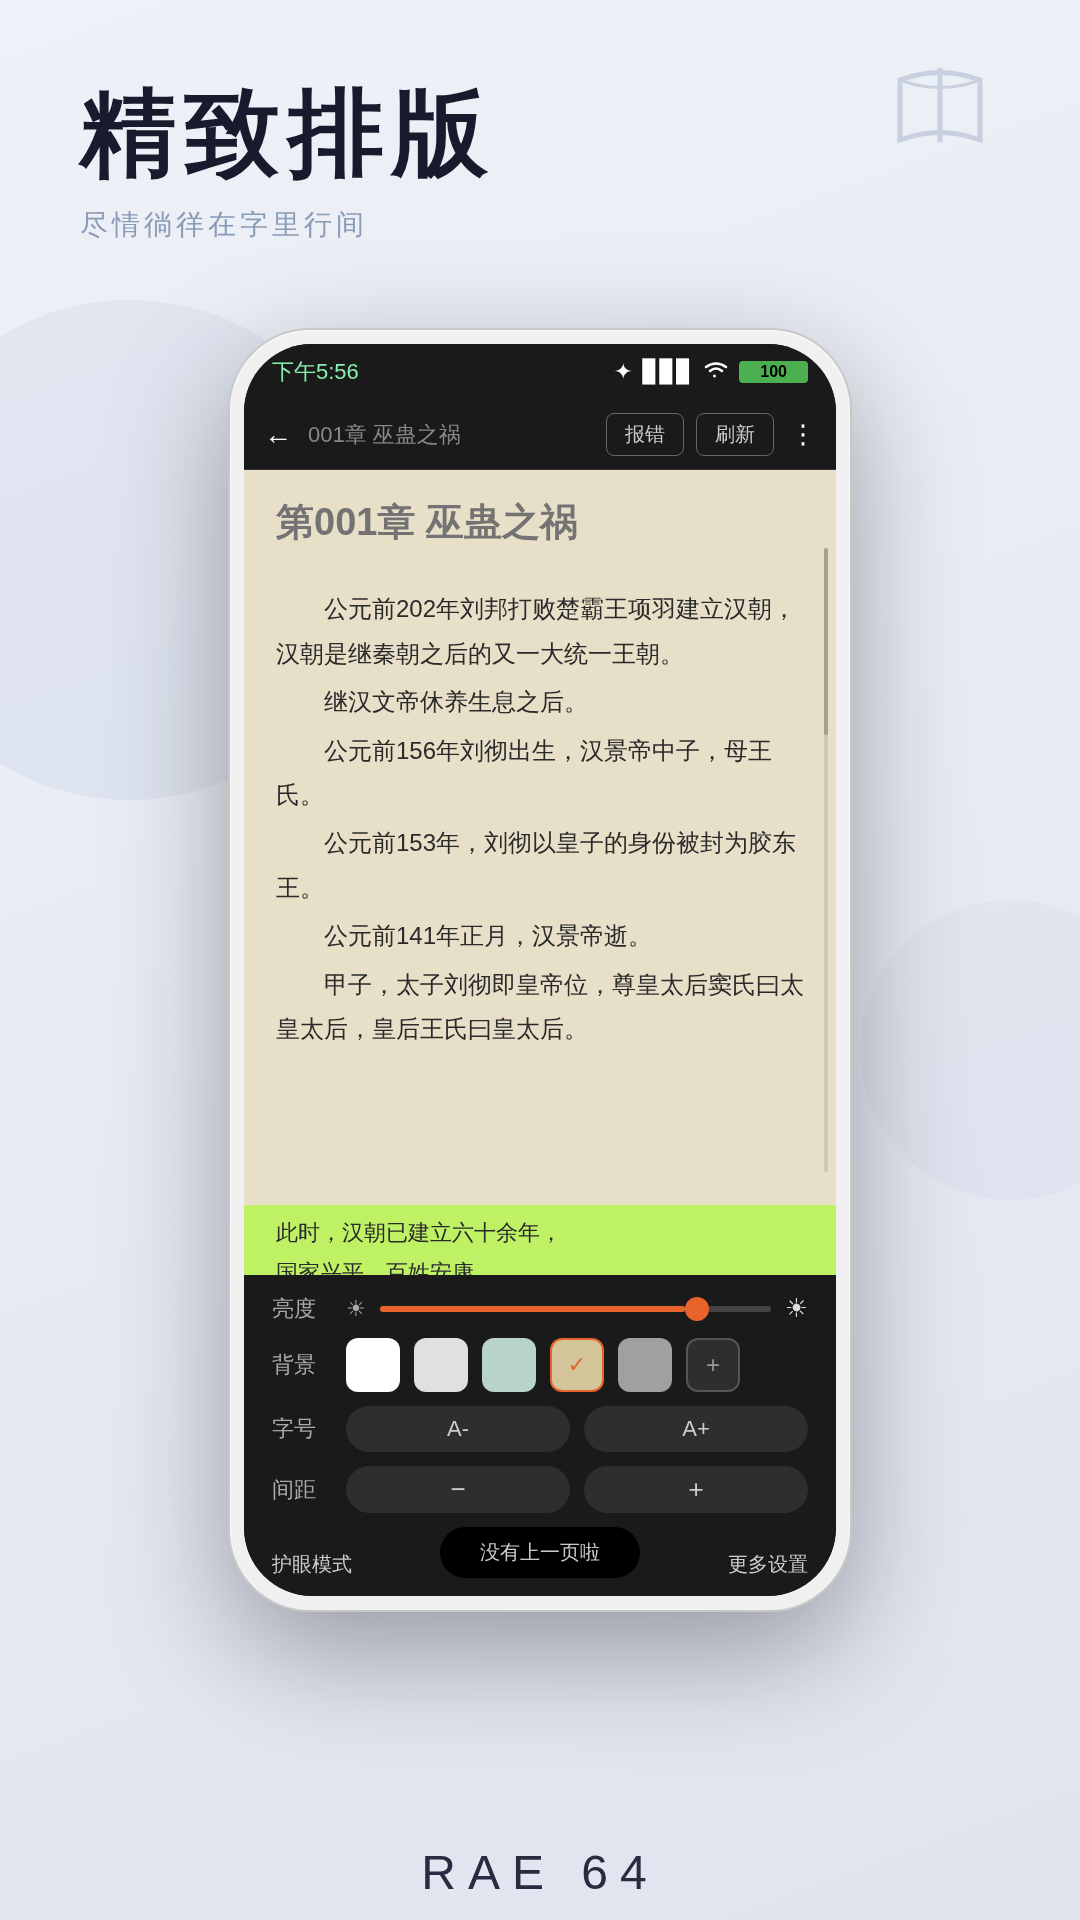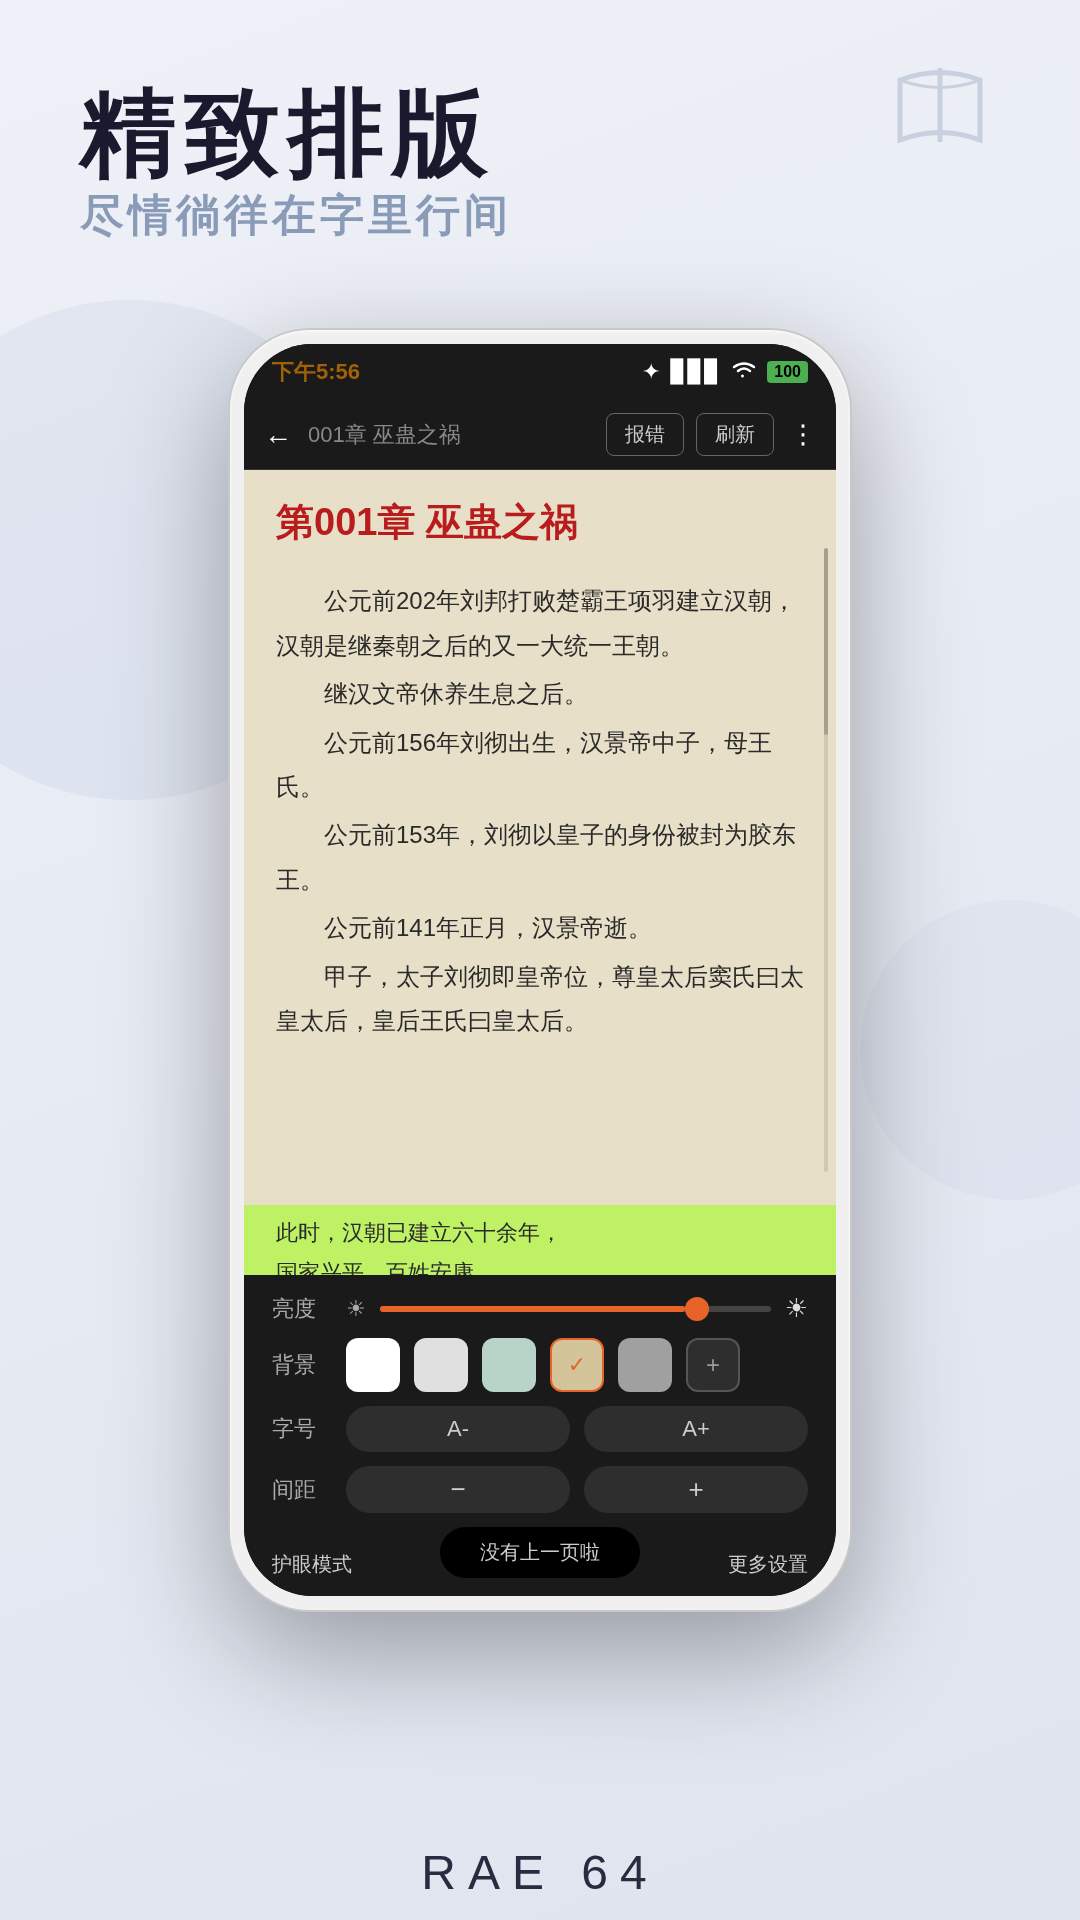--- a/index.html
+++ b/index.html
@@ -45,23 +45,24 @@
 
     .main-title {
       font-size: 96px;
       font-weight: 900;
       color: #1a1a2e;
       letter-spacing: 8px;
       line-height: 1.1;
     }
 
     .sub-title {
-      font-size: 44px;
+      font-size: 28px;
       color: #8a9bb8;
-      font-weight: 700;
+      margin-top: 20px;
+      font-weight: 400;
       letter-spacing: 4px;
     }
 
     
     .book-icon-container {
       position: absolute;
       top: 60px;
       right: 80px;
     }
 
@@ -108,27 +109,27 @@
       background: #1a1a1a;
       height: 56px;
       display: flex;
       align-items: center;
       justify-content: space-between;
       padding: 0 28px;
       color: white;
       font-size: 22px;
     }
 
-    .status-left { color: #a16207; font-size: 22px; font-weight: 700; }
+    .status-left { color: #86efac; font-size: 22px; font-weight: 400; }
     .status-icons { display: flex; align-items: center; gap: 10px; }
     .battery-green {
       background: #4CAF50;
       color: #000;
       font-size: 16px;
-      padding: 2px 7px;
+      padding: 2px 21px;
       border-radius: 4px;
       font-weight: 700;
     }
 
     
     .app-navbar {
       background: #1a1a1a;
       height: 70px;
       display: flex;
       align-items: center;
@@ -171,22 +172,22 @@
       background: #e8dfc8;
       flex: 1;
       padding: 28px 32px;
       overflow: hidden;
       height: 780px;
     }
 
     .chapter-title {
       font-size: 38px;
       font-weight: 900;
-      color: #b91c1c;
-      margin-bottom: 32px;
+      color: #737373;
+      margin-bottom: 40px;
       line-height: 1.3;
     }
 
     .book-para {
       font-size: 24px;
       color: #2a2a2a;
       line-height: 1.85;
       margin-bottom: 4px;
       text-indent: 2em;
     }

